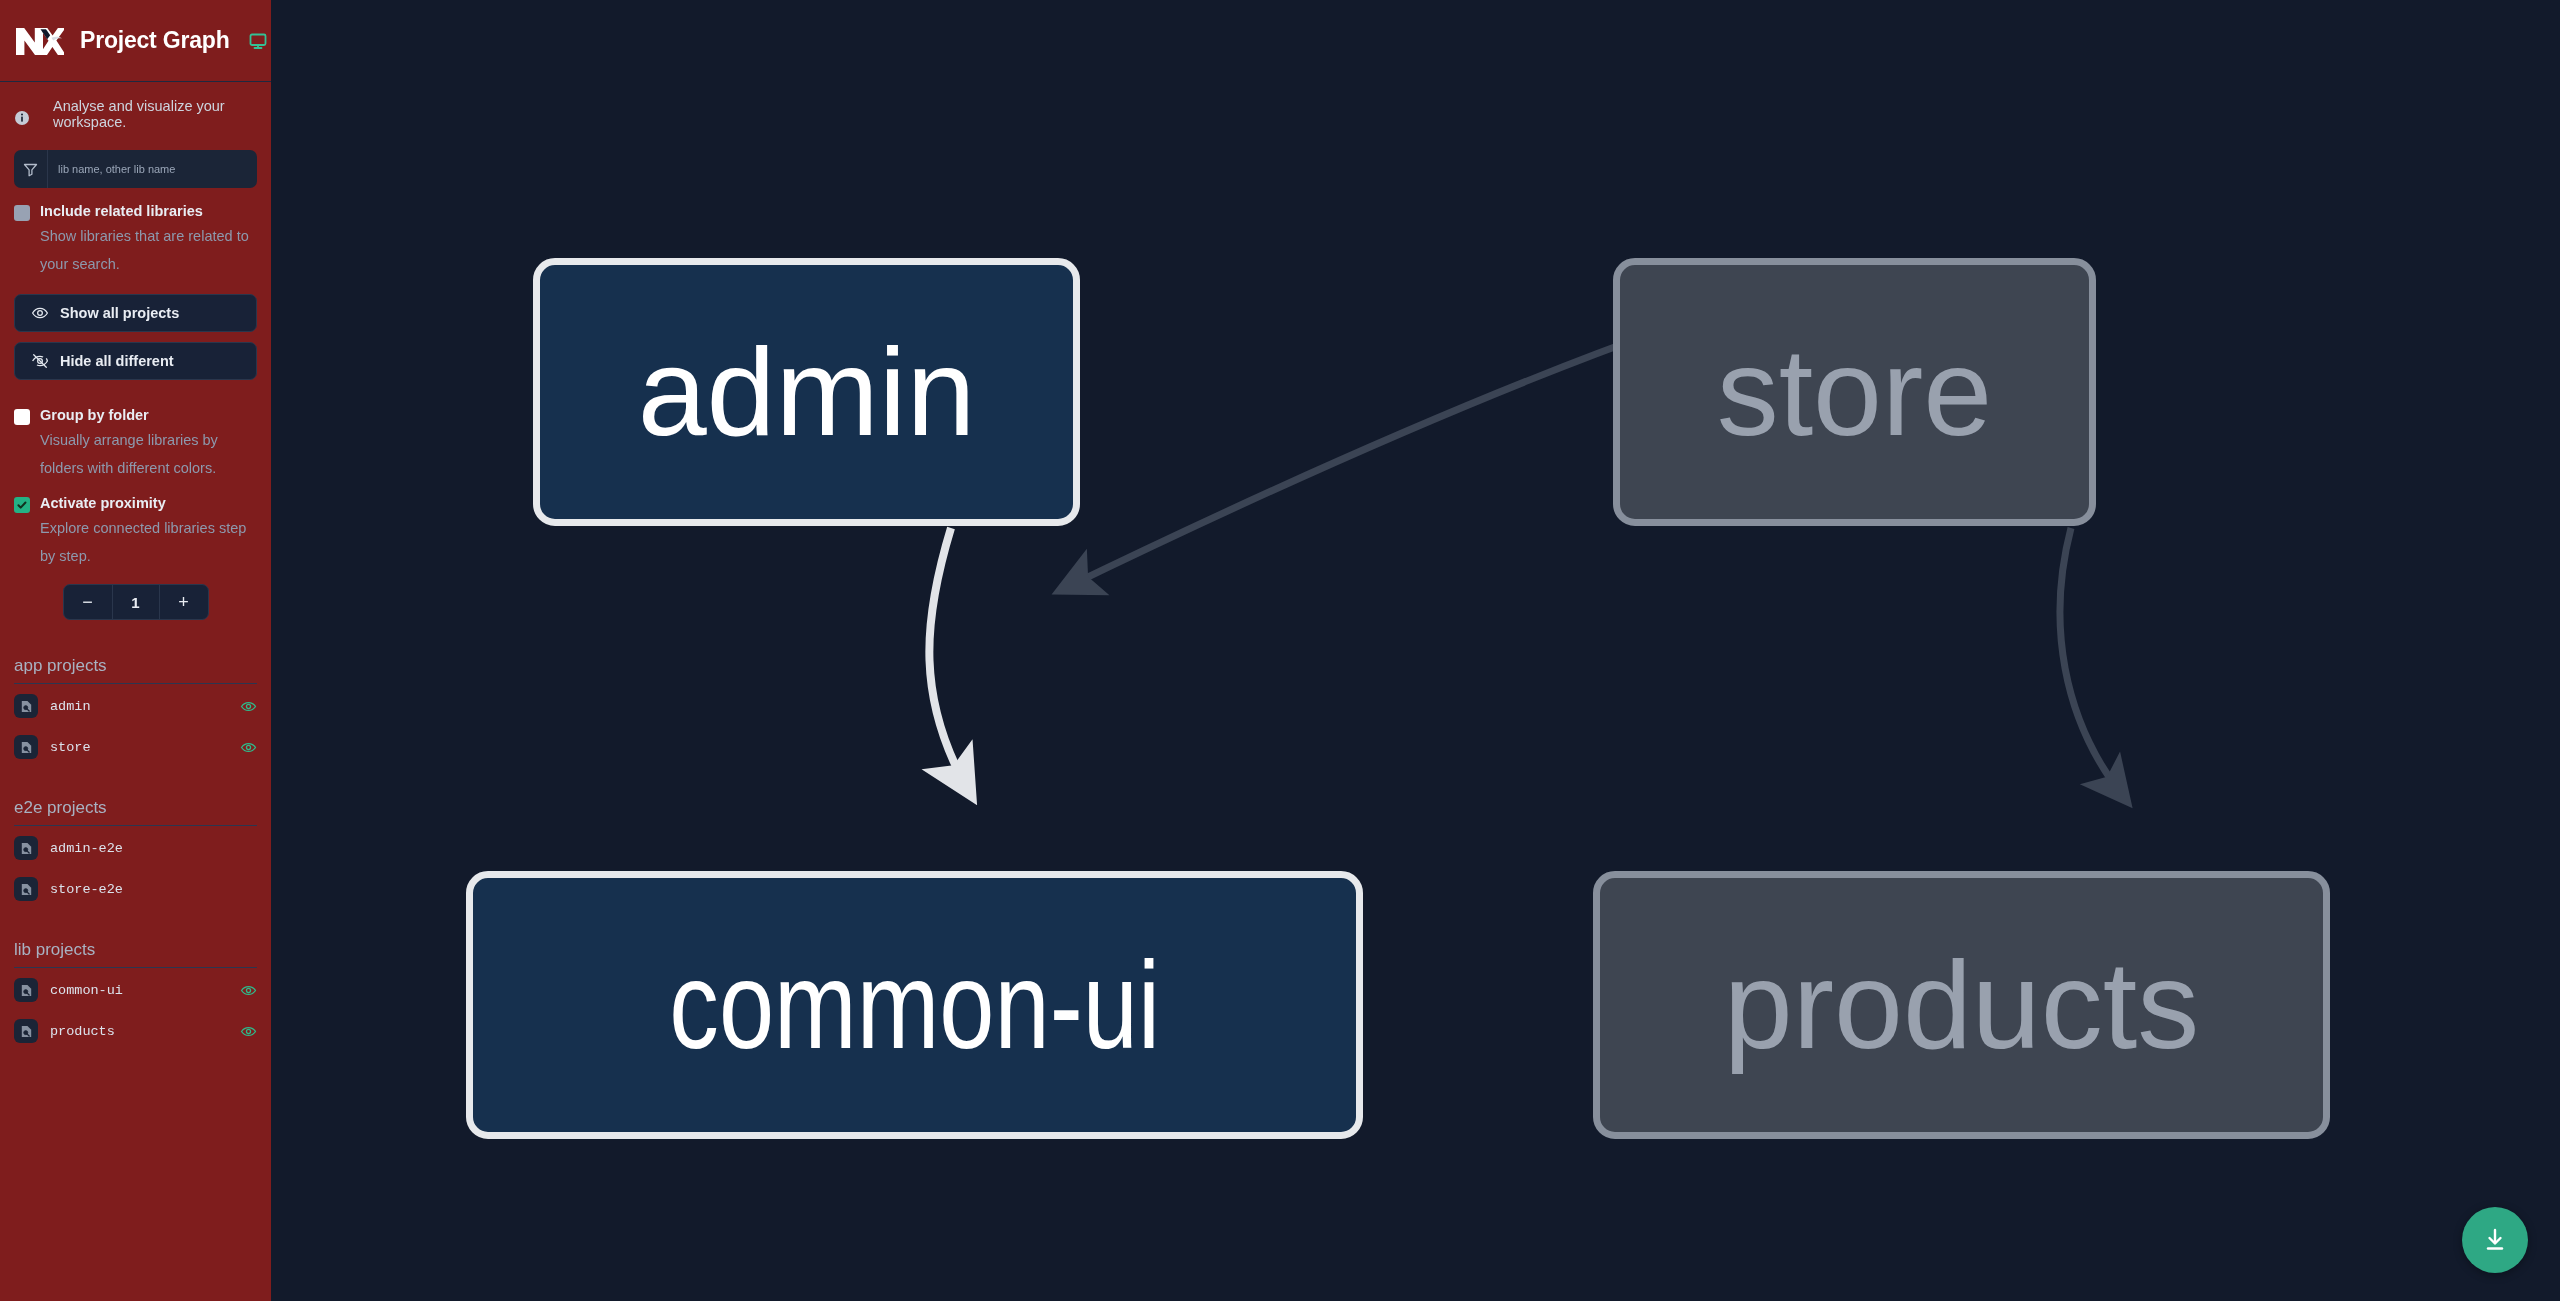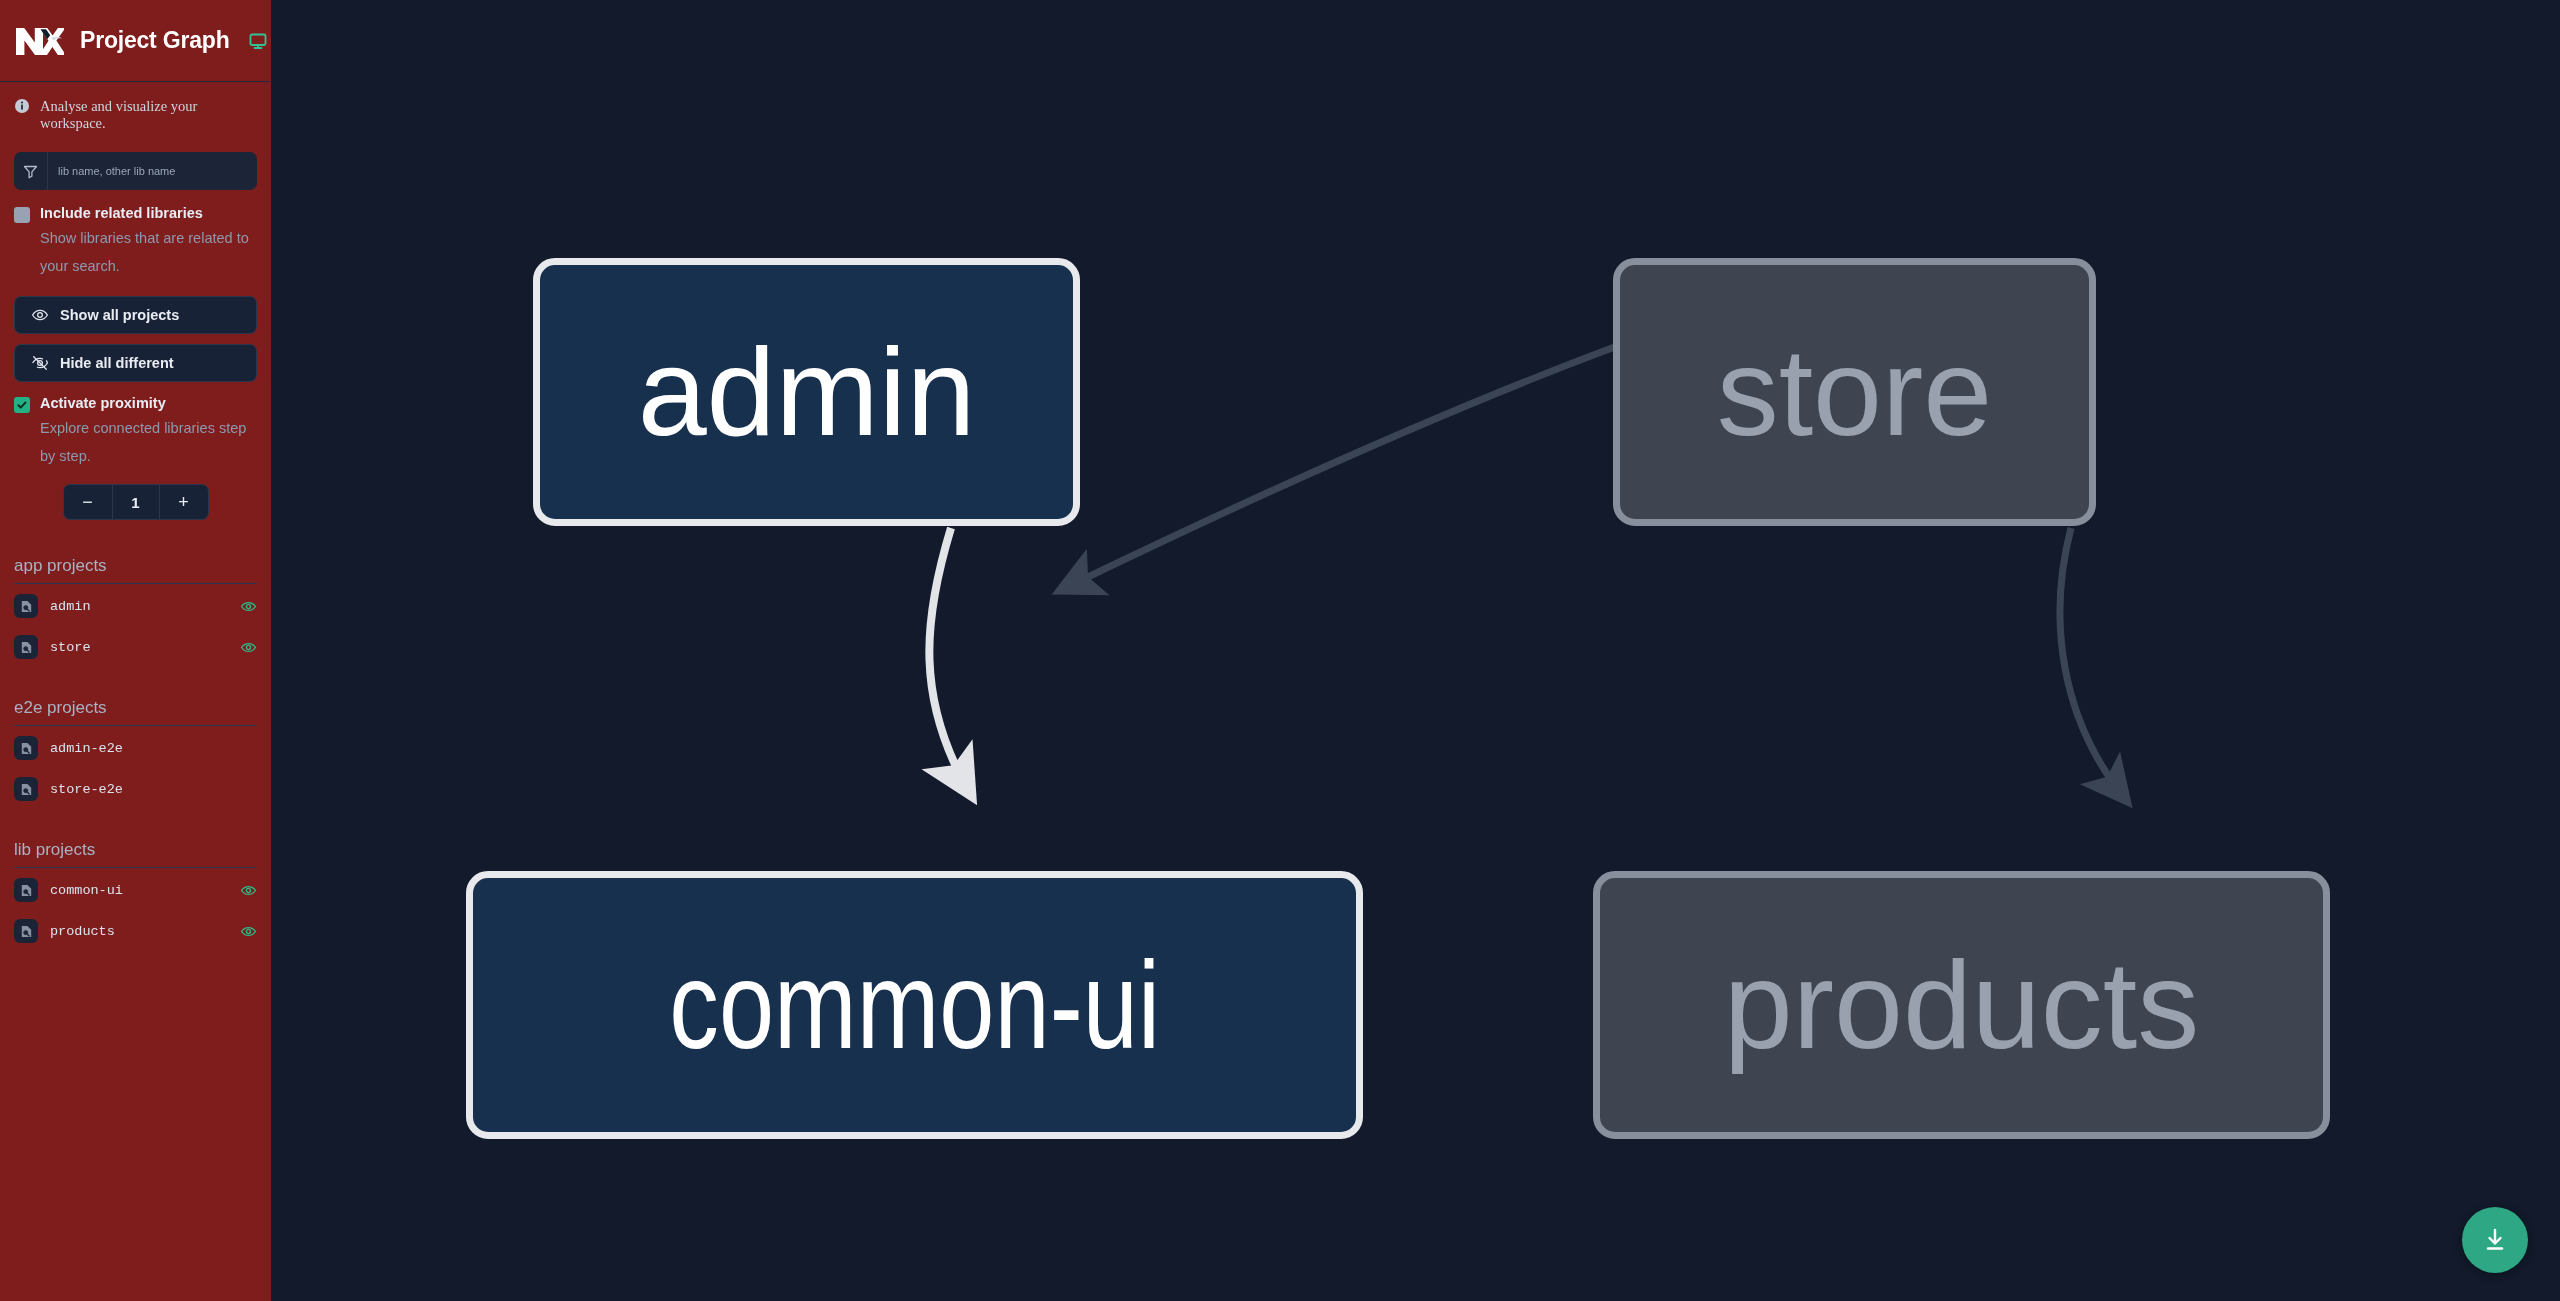--- a/index.html
+++ b/index.html
@@ -31,24 +31,23 @@
     border-bottom: 1px solid #1e2940;
   }
   .nx-logo { width: 50px; height: 34px; flex: 0 0 50px; }
   .app-title {
     color: #ffffff; font-size: 23px; font-weight: 700;
     margin-left: 16px; letter-spacing: -0.2px;
   }
   .monitor-icon { margin-left: 18px; display: flex; align-items: center; }
 
   .tagline-row {
-    display: flex; align-items: flex-start;
+    display: flex; align-items: flex-end;
     padding: 16px 14px 14px 14px;
-    gap: 10px;
-    font-family: Liberation Serif, serif;
+    gap: 23px;
   }
   .info-icon { flex: 0 0 16px; }
   .tagline-text { color: #cdd4de; font-size: 14.5px; }
 
   .search-wrap { padding: 0 14px; margin-top: 6px; }
   .search-box {
     display: flex; align-items: stretch;
     background: #1b2537;
     border-radius: 7px;
     height: 38px;
@@ -228,20 +227,27 @@
           <svg width="18" height="18" viewBox="0 0 20 20" fill="none" stroke="#e4e9f0" stroke-width="1.4">
             <path d="M1.8 10S4.8 4.8 10 4.8c1.3 0 2.4.3 3.4.8M17 7.2c.8 1.1 1.2 2.8 1.2 2.8S15.2 15.2 10 15.2c-1.3 0-2.4-.3-3.4-.8"></path>
             <circle cx="10" cy="10" r="2.6"></circle>
             <path d="M3 3l14 14" stroke-linecap="round"></path>
           </svg>
         </span>
         <span>Hide all different</span>
       </button>
     </div>
 
+    <div class="checkbox-row" style="padding-top:26px">
+      <span class="cbx empty-white"></span>
+      <span class="cbx-texts">
+        <span class="cbx-title" style="display:block">Group by folder</span>
+        <span class="cbx-sub" style="display:block">Visually arrange libraries by folders with different colors.</span>
+      </span>
+    </div>
 
     <div class="checkbox-row" style="padding-top:12px">
       <span class="cbx checked">
         <svg width="12" height="12" viewBox="0 0 12 12" fill="none" stroke="#11301f" stroke-width="2">
           <path d="M2.4 6.2l2.3 2.4 4.8-5.1" stroke-linecap="round" stroke-linejoin="round"></path>
         </svg>
       </span>
       <span class="cbx-texts">
         <span class="cbx-title" style="display:block">Activate proximity</span>
         <span class="cbx-sub" style="display:block">Explore connected libraries step by step.</span>

